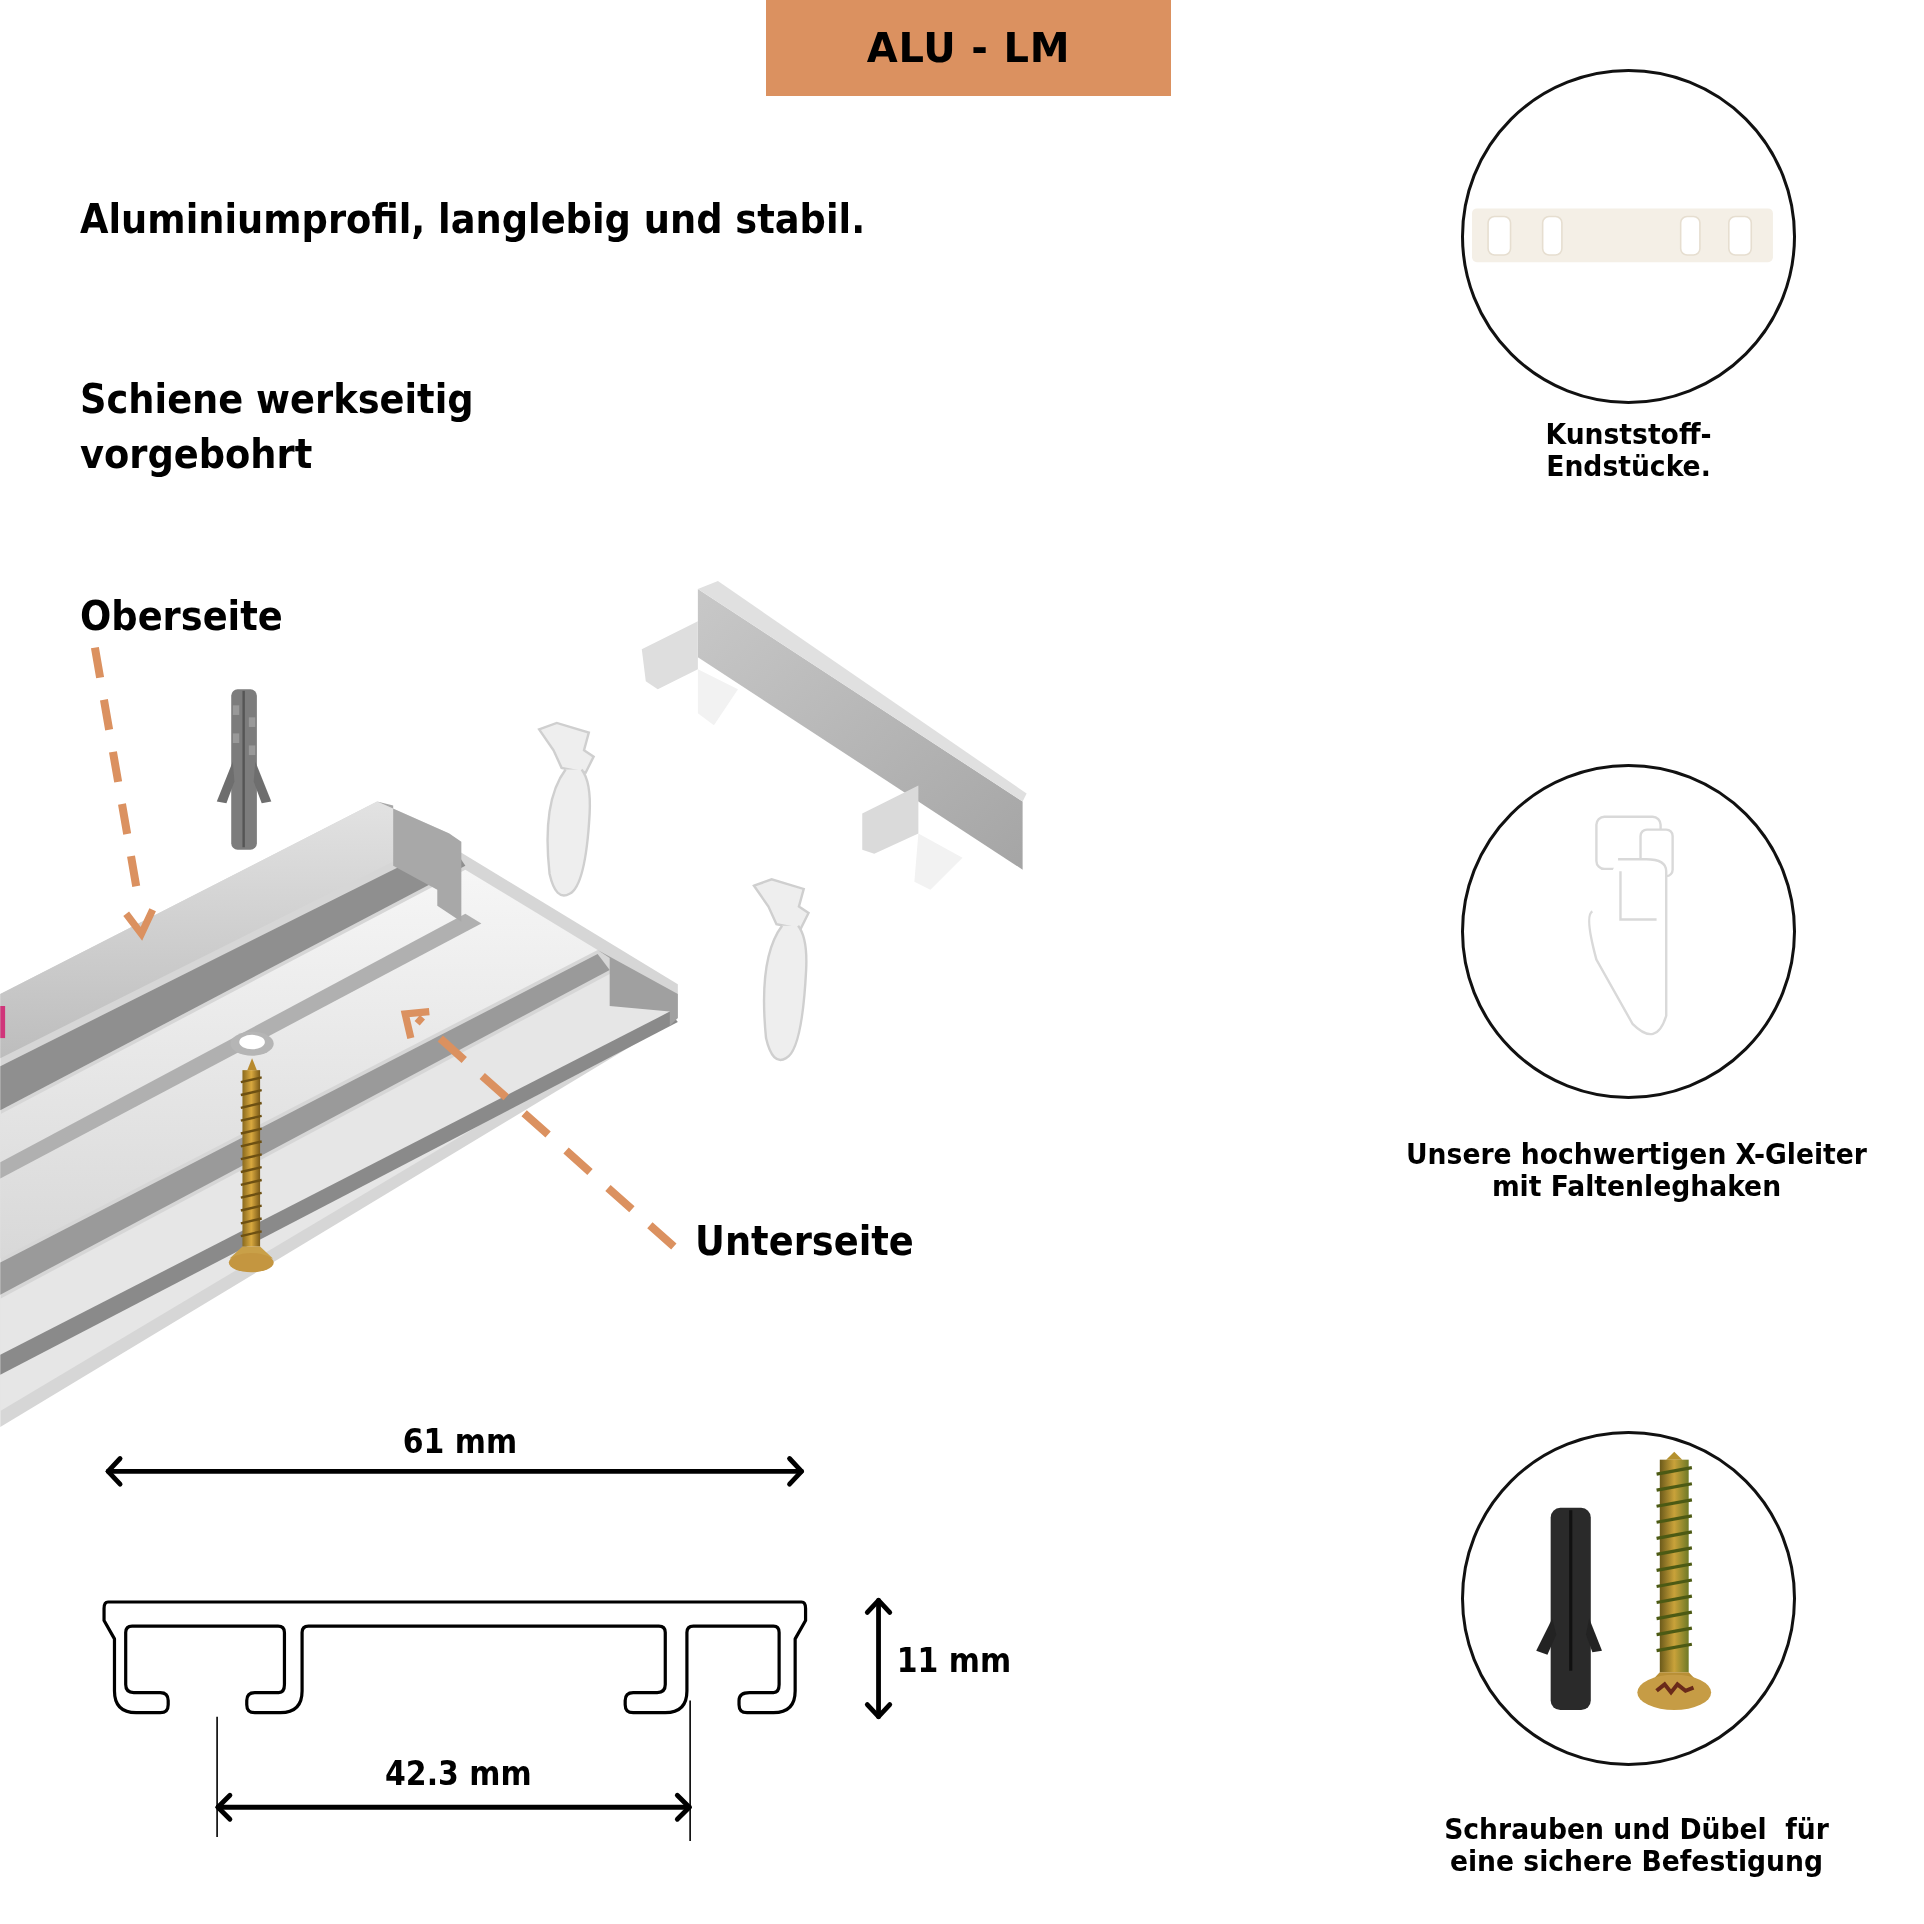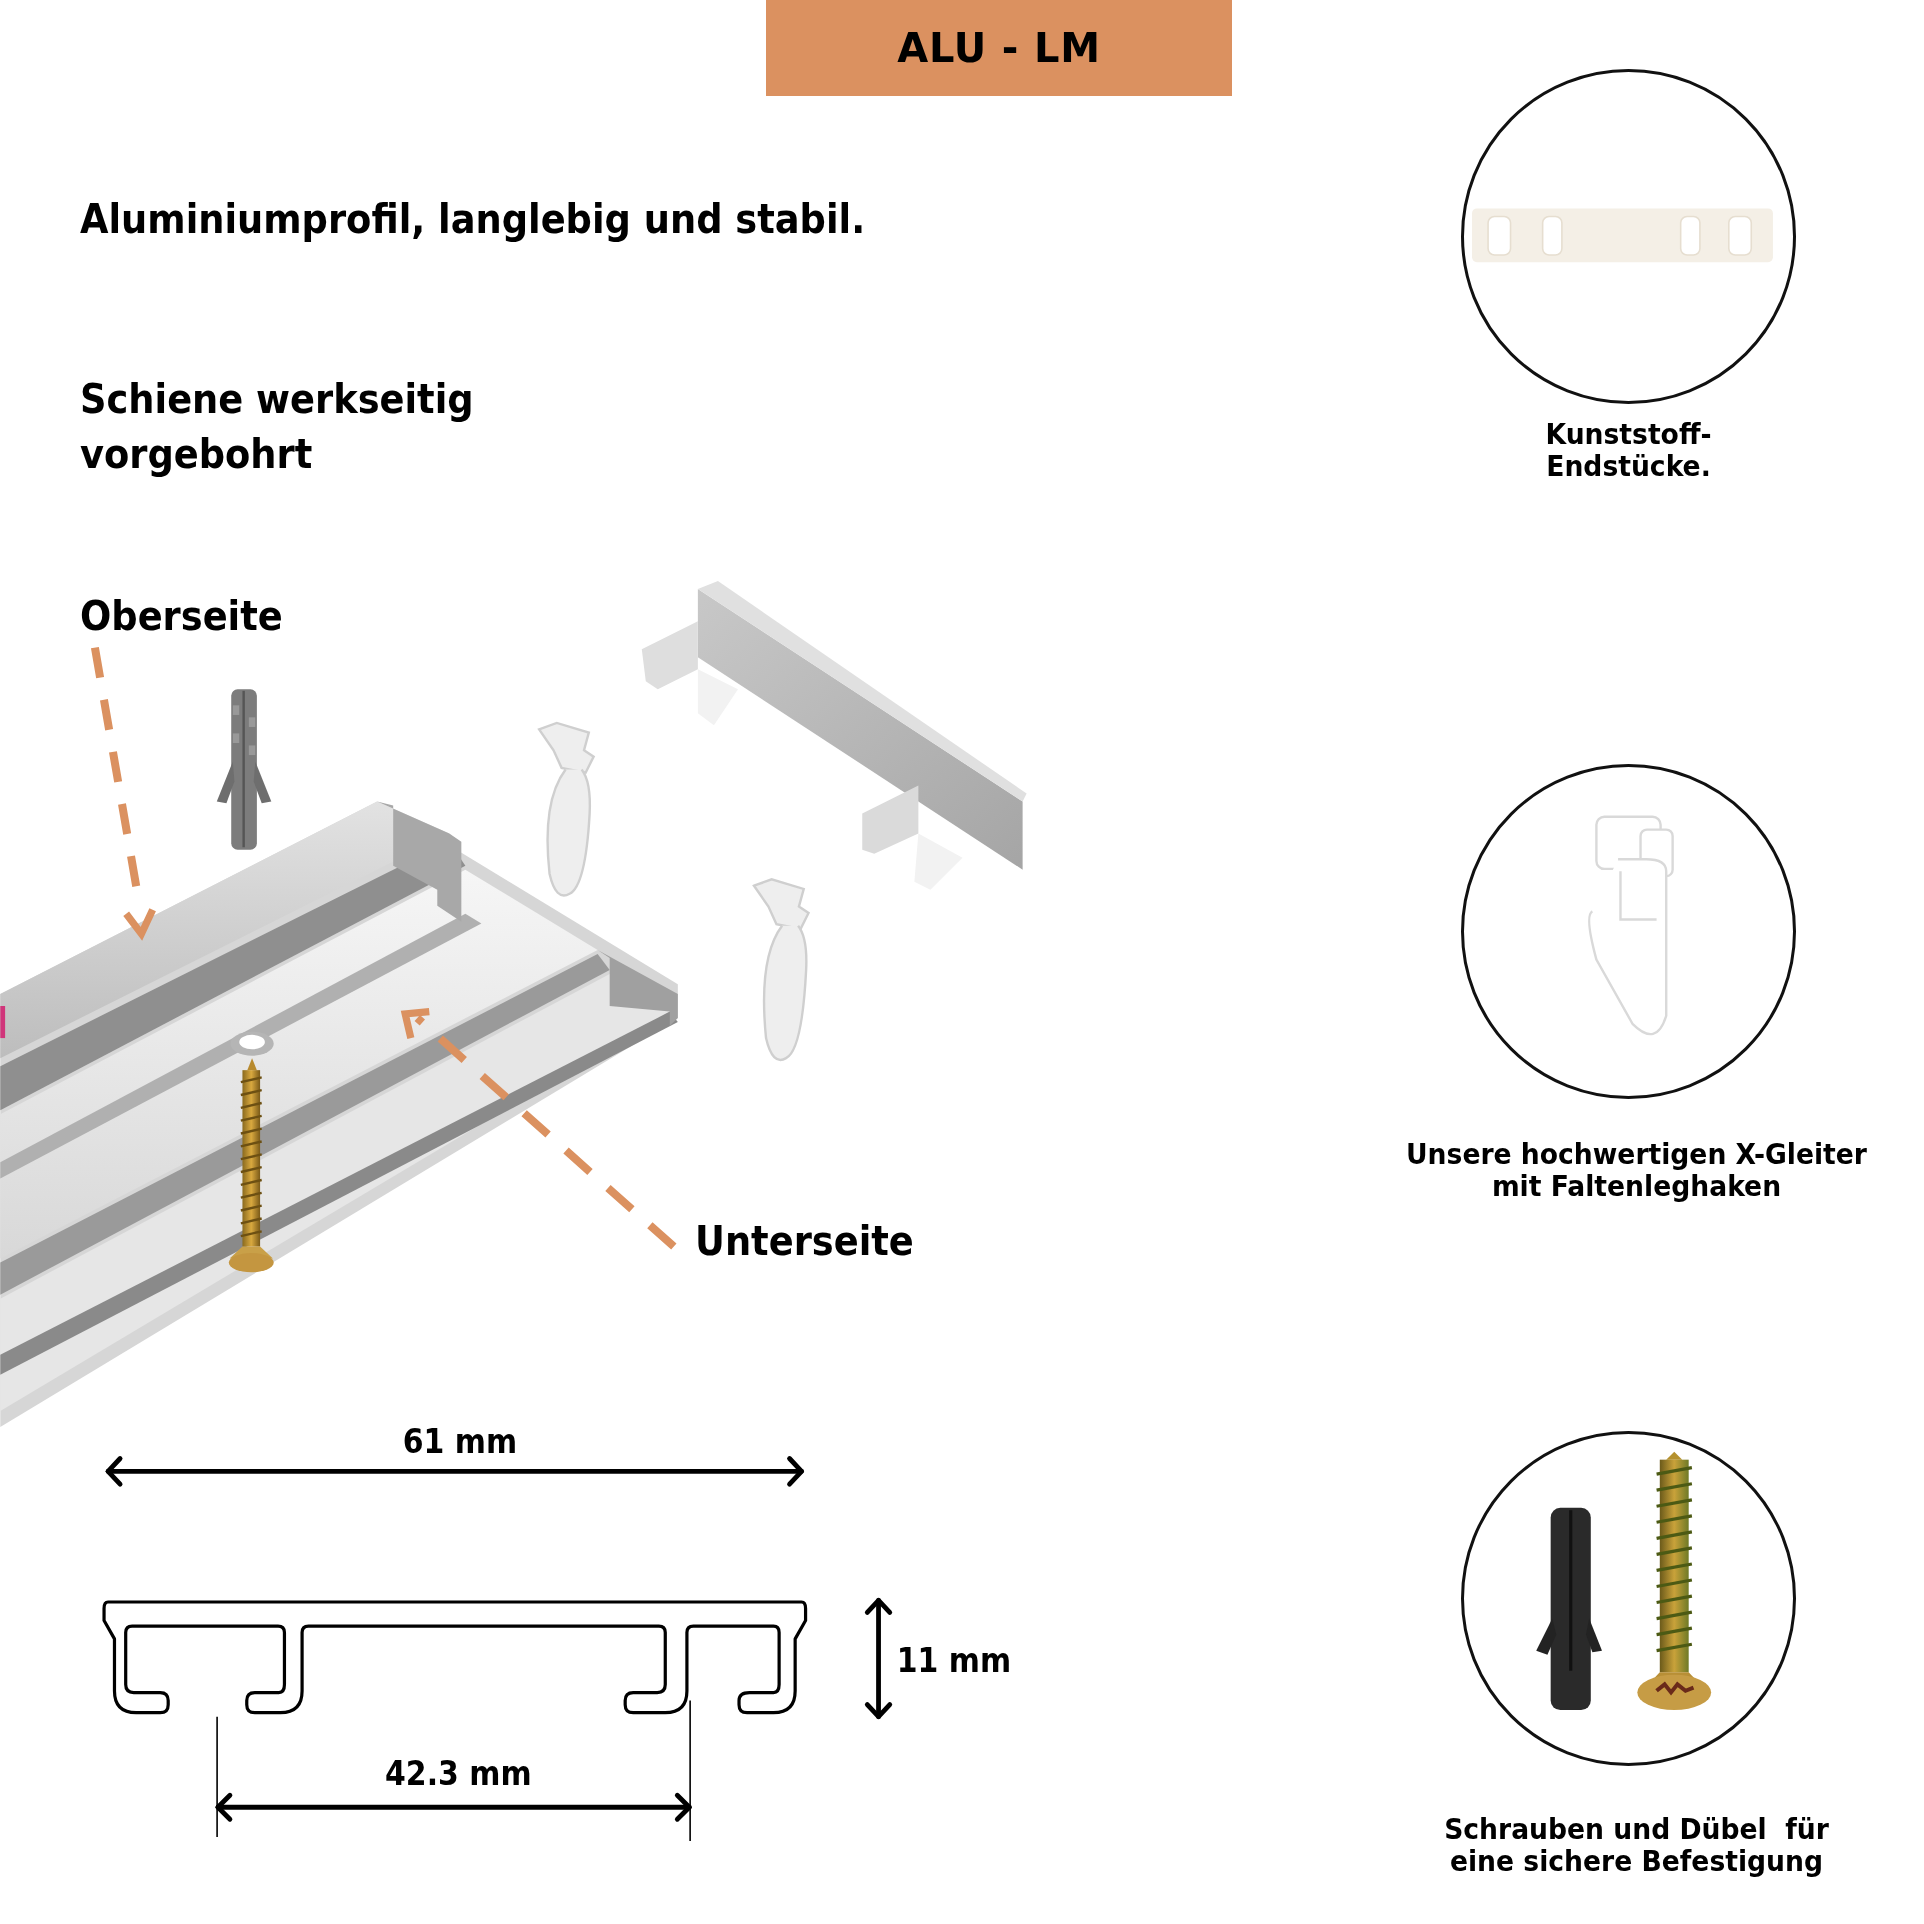--- a/index.html
+++ b/index.html
@@ -1,19 +1,19 @@
 <!DOCTYPE html>
 <html style="font-size:13px"><head>
   <meta charset="utf-8">
   <style>
     html, body { margin: 0; padding: 0; background: #ffffff; }
     body { width: 1925px; height: 1925px; position: relative; overflow: hidden;
            font-family: "DejaVu Sans", "Liberation Sans", sans-serif; color: #000; }
     .abs { position: absolute; }
-    .title-box { left: 766px; top: 0; width: 466px; height: 96px; background: #db9160;
+    .title-box { left: 766px; top: 0; width: 405px; height: 96px; background: #db9160;
                  display: flex; align-items: center; justify-content: center; }
     .title-text { font-size: 40px; font-weight: 700; letter-spacing: 0.8px; }
     .headline { font-size: 40px; font-weight: 700; line-height: 1.1; white-space: nowrap; transform: scaleX(0.92); transform-origin: left center; }
     .feature-label { font-size: 28px; font-weight: 700; text-align: center; line-height: 1.15; transform: scaleX(0.95); }
     .dim-label { font-size: 34px; font-weight: 700; white-space: nowrap; transform: scaleX(0.88); transform-origin: center; }
     .circle { border: 3.2px solid #111; border-radius: 50%; background: #fff; overflow: hidden; }
     svg { display: block; }
   </style>
 </head>
 <body>

